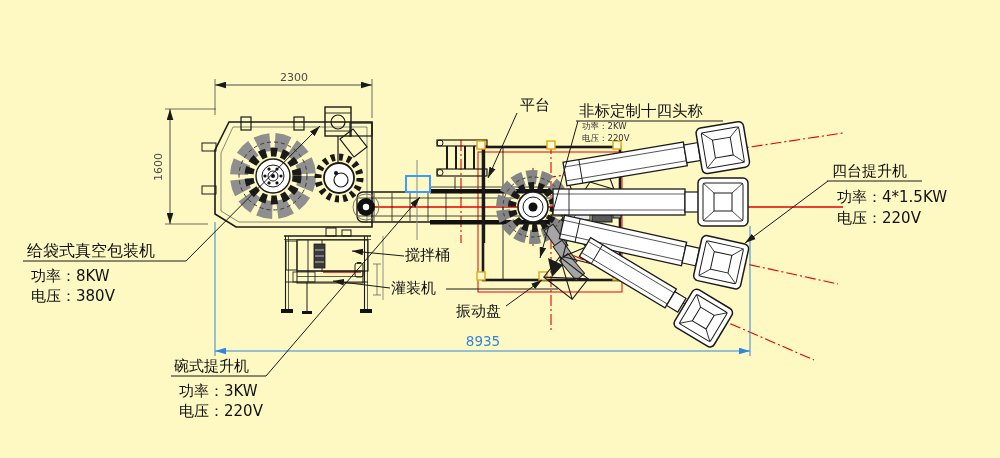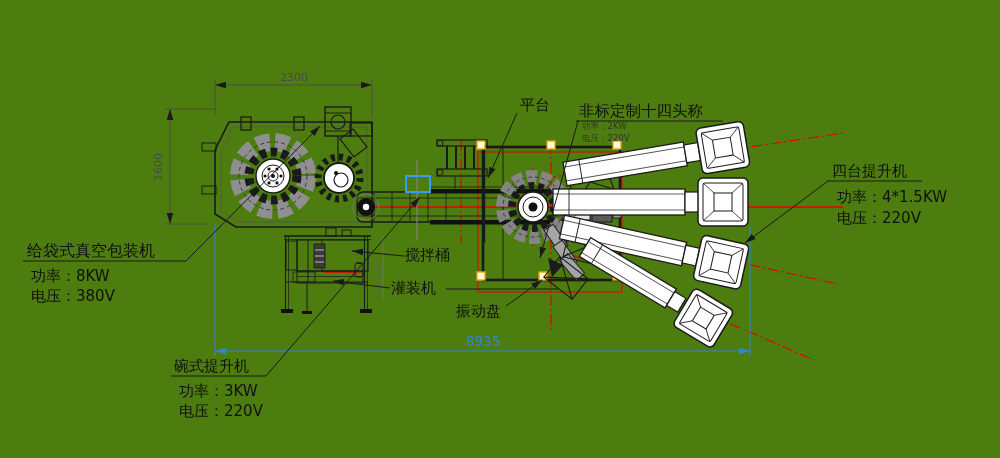--- a/index.html
+++ b/index.html
@@ -1,16 +1,16 @@
 <!DOCTYPE html>
 <html><head>
 <meta charset="utf-8">
 <style>
   html,body{margin:0;padding:0;background:#ffffff;}
-  #stage{position:relative;width:1000px;height:458px;background:#4d7c0f;overflow:hidden;
+  #stage{position:relative;width:1000px;height:458px;background:#fef9c3;overflow:hidden;
          font-family:"DejaVu Sans","Liberation Sans",sans-serif;}
   svg{position:absolute;left:0;top:0;}
   text{font-family:"DejaVu Sans","Liberation Sans",sans-serif;fill:#111;}
   .dimtxt{fill:#4a4a4a;}
   .bluetxt{fill:#2e86de;}
   .tinytxt{fill:#333;}
 </style>
 </head>
 <body>
 

